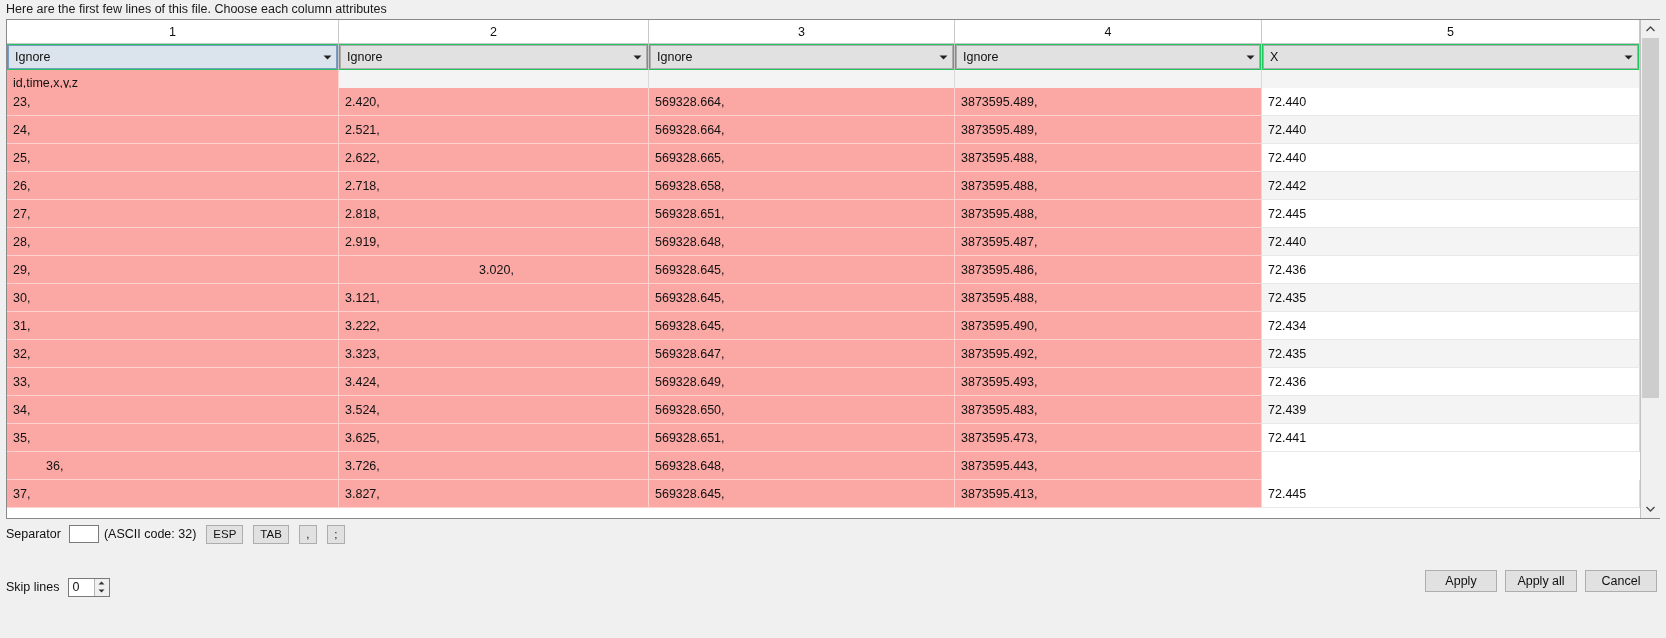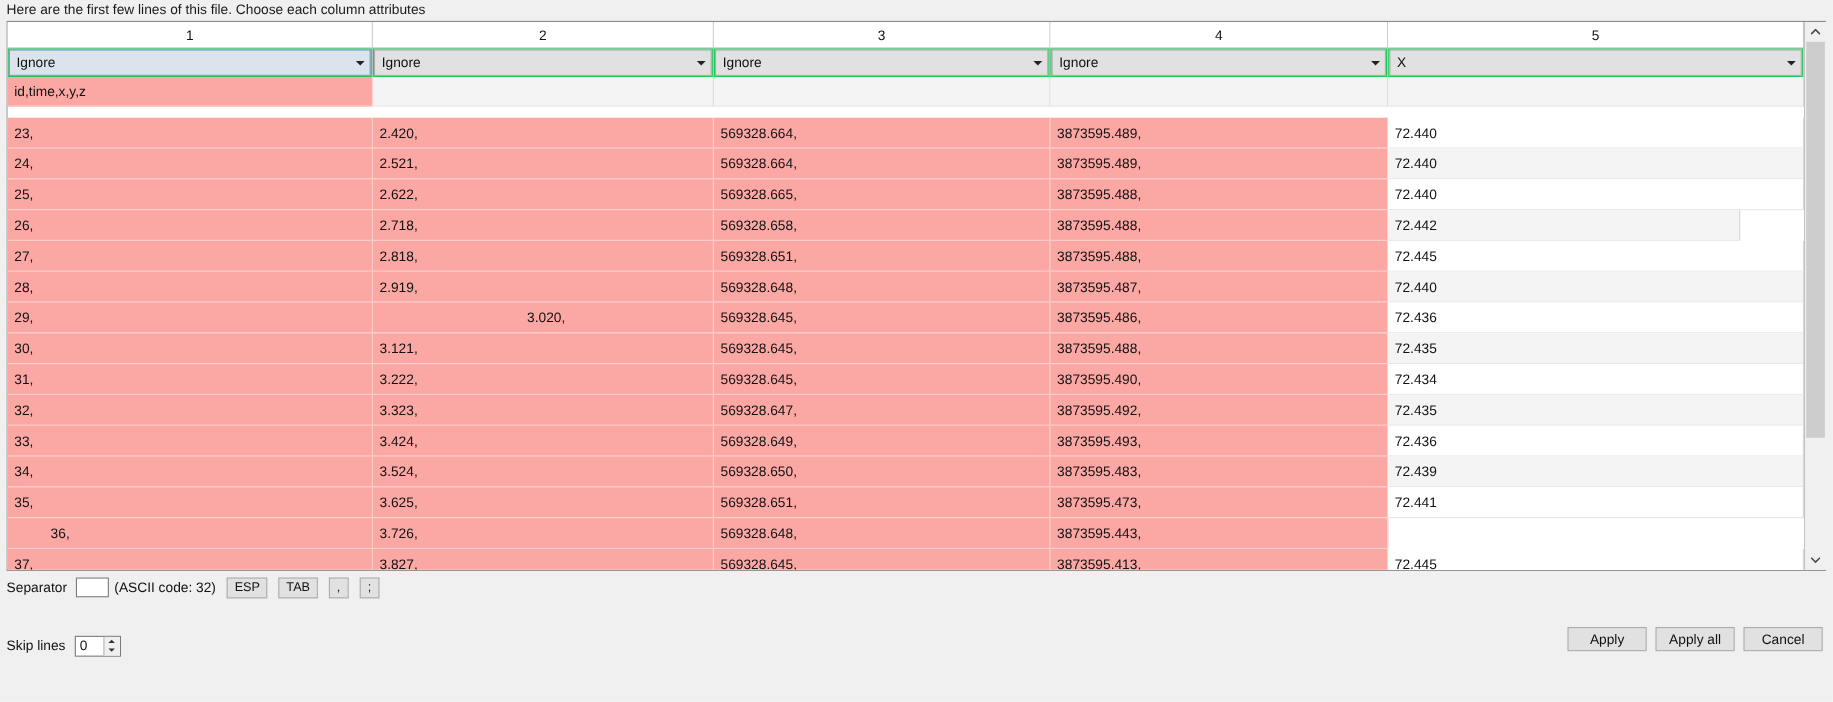--- a/index.html
+++ b/index.html
@@ -84,21 +84,21 @@
     font-size: 12.5px; color: #111;
     border-right: 1px solid #e6e6e6;
     border-bottom: 1px solid #ffffff;
     white-space: nowrap; overflow: hidden;
   }
   .cell.sel   { background: #fba8a5; border-bottom: 1px solid #ffd2d0; border-right: 1px solid #ffd2d0; }
   .cell.plainA{ background: #ffffff; border-bottom: 1px solid #e8e8e8; border-right: 1px solid #d9d9d9; }
   .cell.plainB{ background: #f4f4f4; border-bottom: 1px solid #e8e8e8; border-right: 1px solid #d9d9d9; }
 
   
-  .first-row { height: 37px; }
+  .first-row { height: 18px; }
   .first-row .cell { height: 27px; line-height: 27px; }
 
   
   .vscroll {
     width: 19px; height: 498px;
     background: #f0f0f0;
     border-left: 1px solid #c2c2c2;
     position: relative;
     flex: 0 0 19px;
   }
@@ -272,21 +272,21 @@
               <div class="cell sel" style="width: 310px;">2.622,</div>
               <div class="cell sel" style="width: 306px;">569328.665,</div>
               <div class="cell sel" style="width: 307px;">3873595.488,</div>
               <div class="cell plainA" style="width: 378px;">72.440</div>
             </div>
             <div class="row data-row">
               <div class="cell sel" style="width: 332px;">26,</div>
               <div class="cell sel" style="width: 310px;">2.718,</div>
               <div class="cell sel" style="width: 306px;">569328.658,</div>
               <div class="cell sel" style="width: 307px;">3873595.488,</div>
-              <div class="cell plainB" style="width: 320px;">72.442</div>
+              <div class="cell plainB" style="width: 378px;">72.442</div>
             </div>
             <div class="row data-row">
               <div class="cell sel" style="width: 332px;">27,</div>
               <div class="cell sel" style="width: 310px;">2.818,</div>
               <div class="cell sel" style="width: 306px;">569328.651,</div>
               <div class="cell sel" style="width: 307px;">3873595.488,</div>
               <div class="cell plainA" style="width: 378px;">72.445</div>
             </div>
             <div class="row data-row">
               <div class="cell sel" style="width: 332px;">28,</div>

